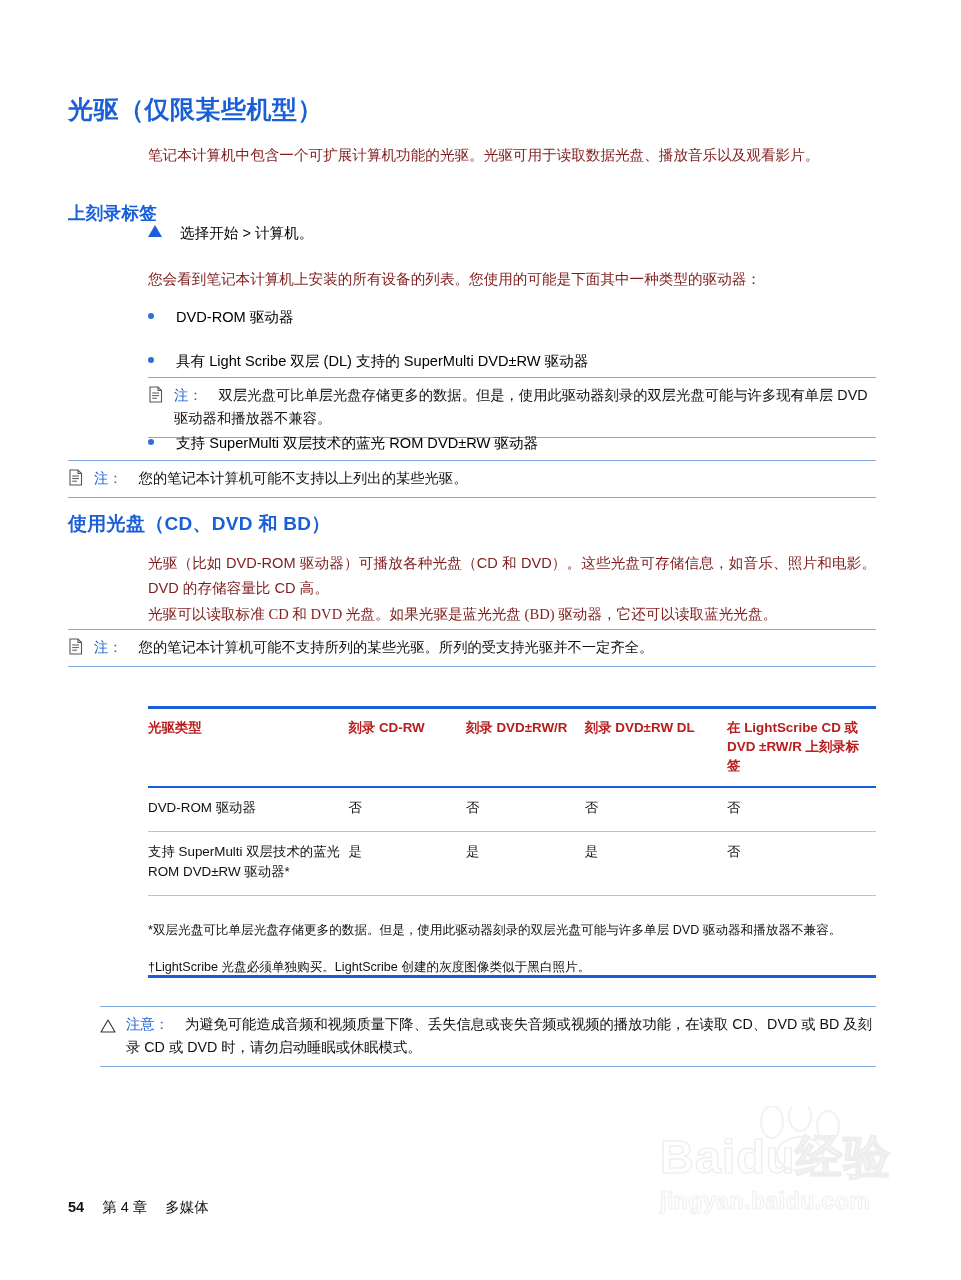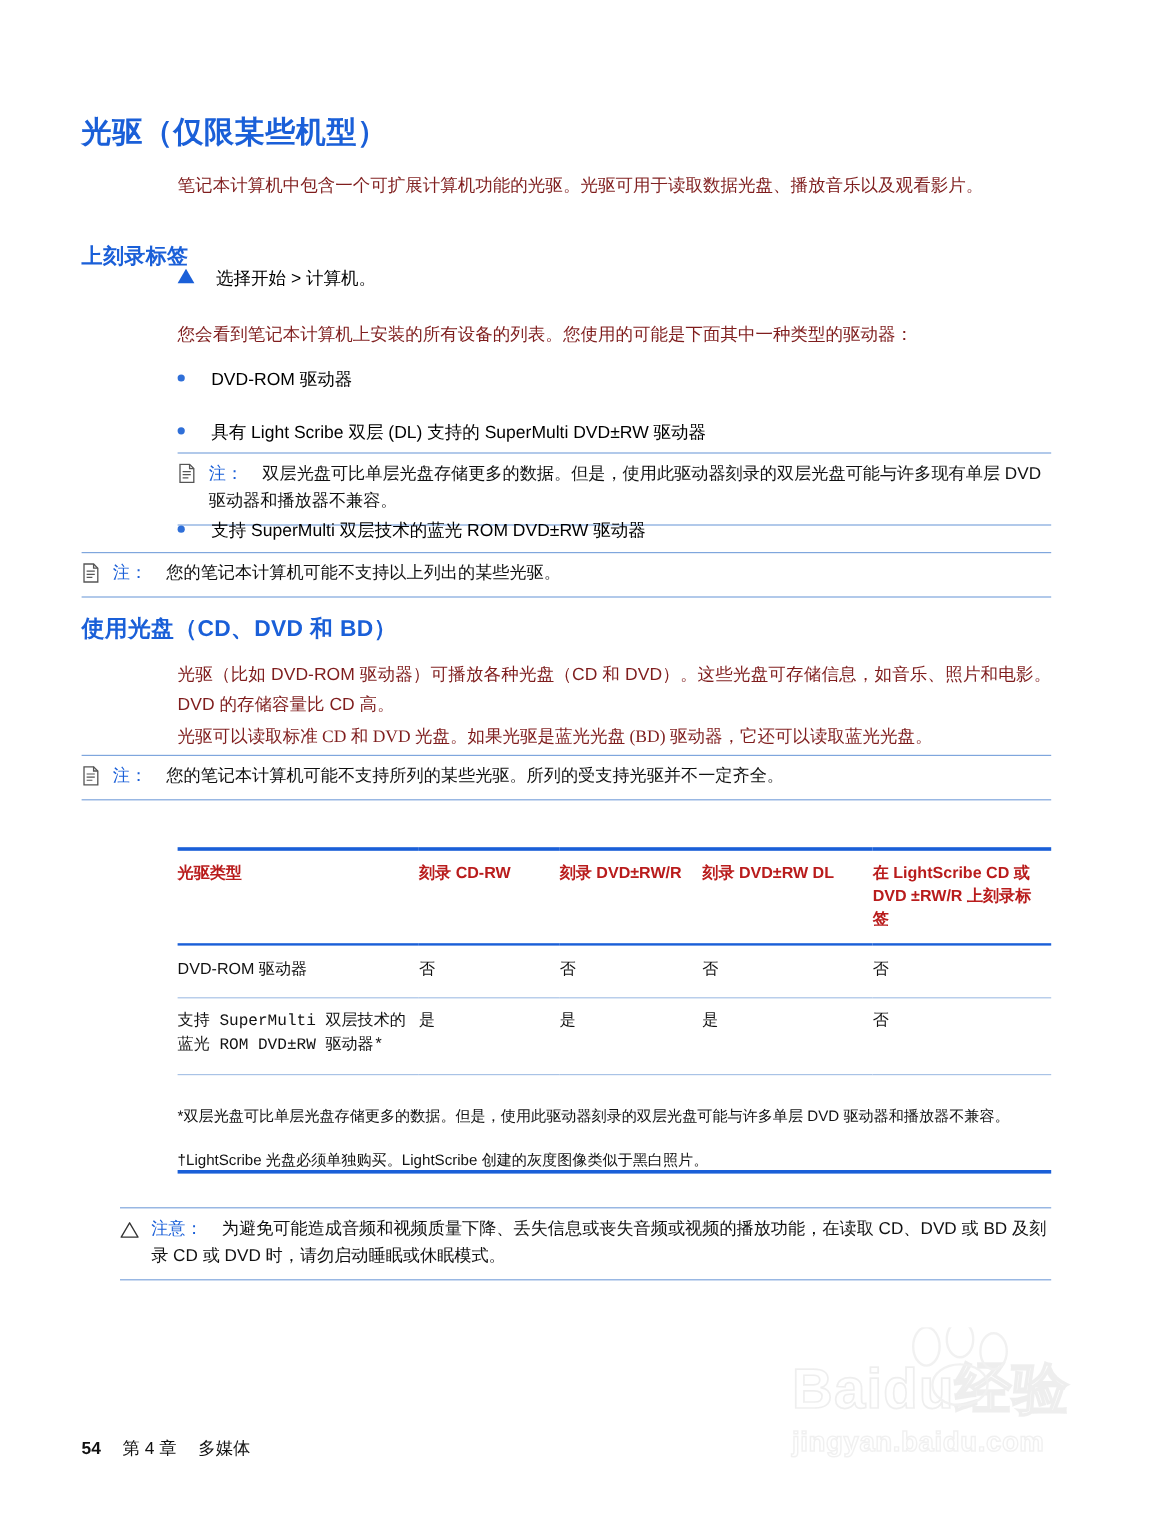--- a/index.html
+++ b/index.html
@@ -148,21 +148,21 @@
     border-top: 3px solid #1a5fd8;
     border-bottom: 2.5px solid #1a5fd8;
   }
   table.spec tbody td {
     vertical-align: top;
     padding: 10px 6px 13px 0;
     line-height: 20px;
     color: #111111;
     border-bottom: 1.1px solid #a9c3e6;
   }
-  table.spec tbody tr:last-child td { border-bottom: 1.1px solid #a9c3e6; font-family: Liberation Mono, monospace; }
+  table.spec tbody tr:last-child td { border-bottom: 1.1px solid #a9c3e6; }
   .col-type { width: 204px; }
   .col-a    { width: 118px; }
   .col-b    { width: 116px; }
   .col-c    { width: 142px; }
   .col-d    { width: 148px; }
 
   .footnotes {
     position: absolute;
     left: 148px;
     width: 728px;

